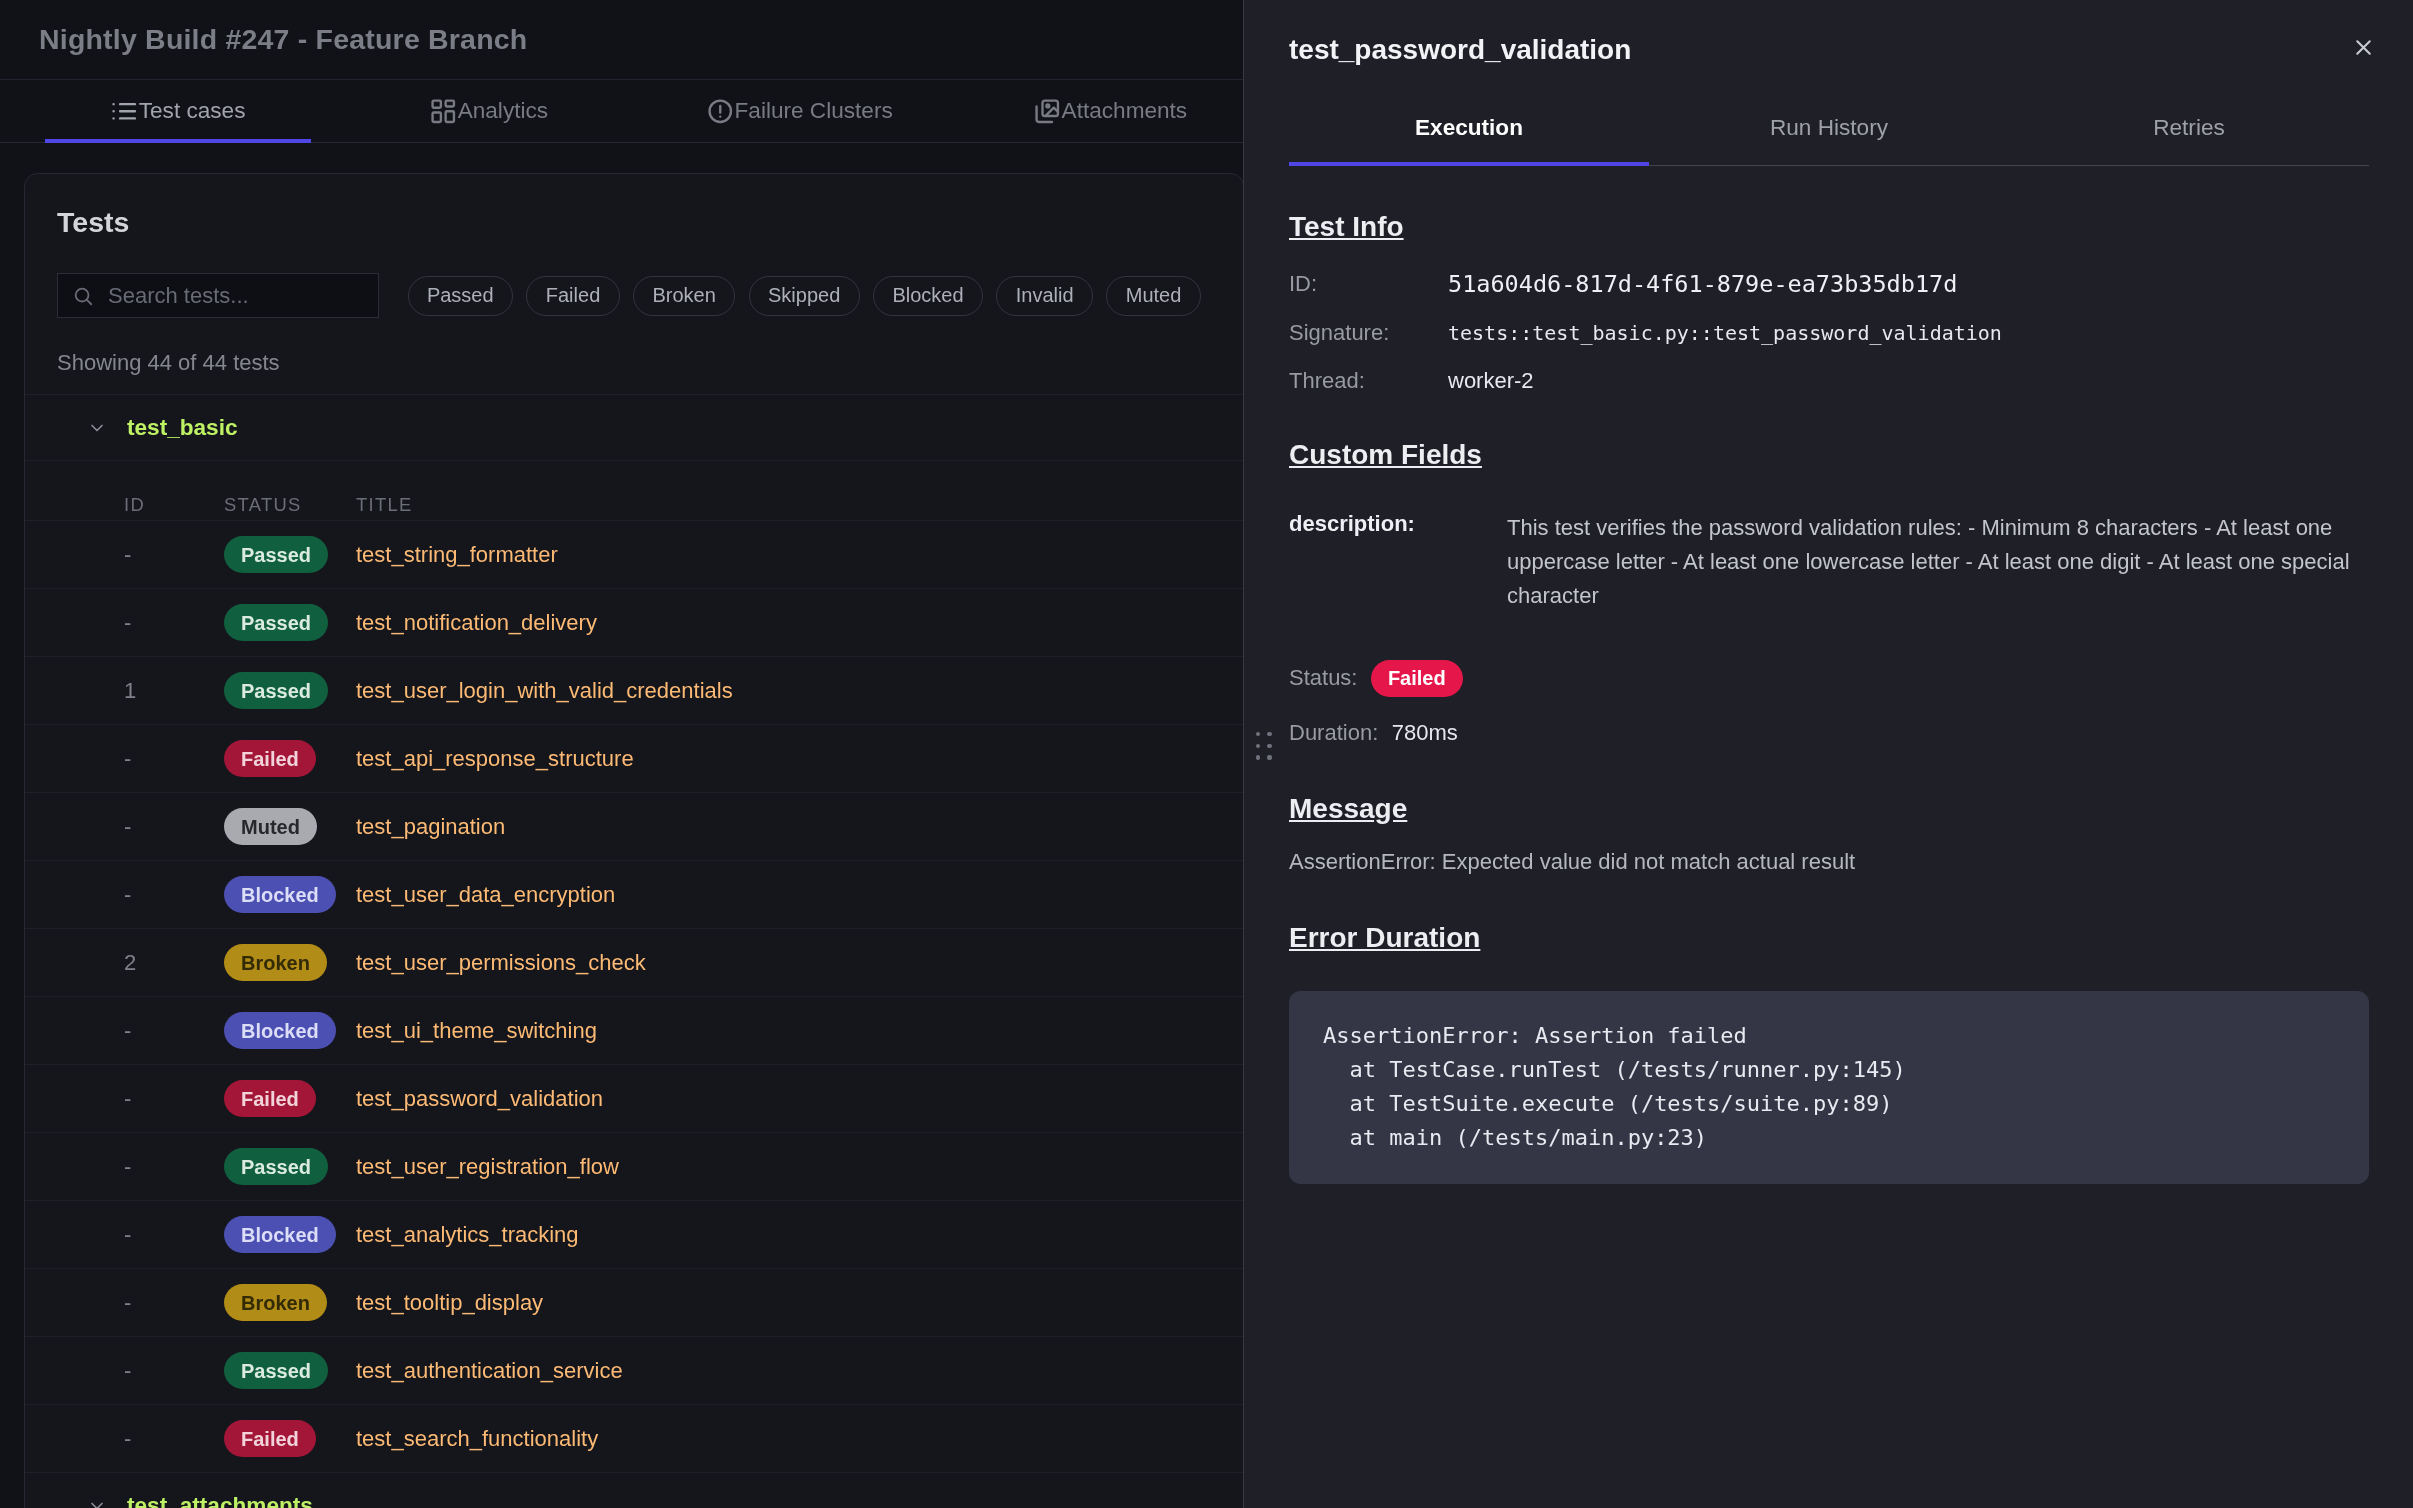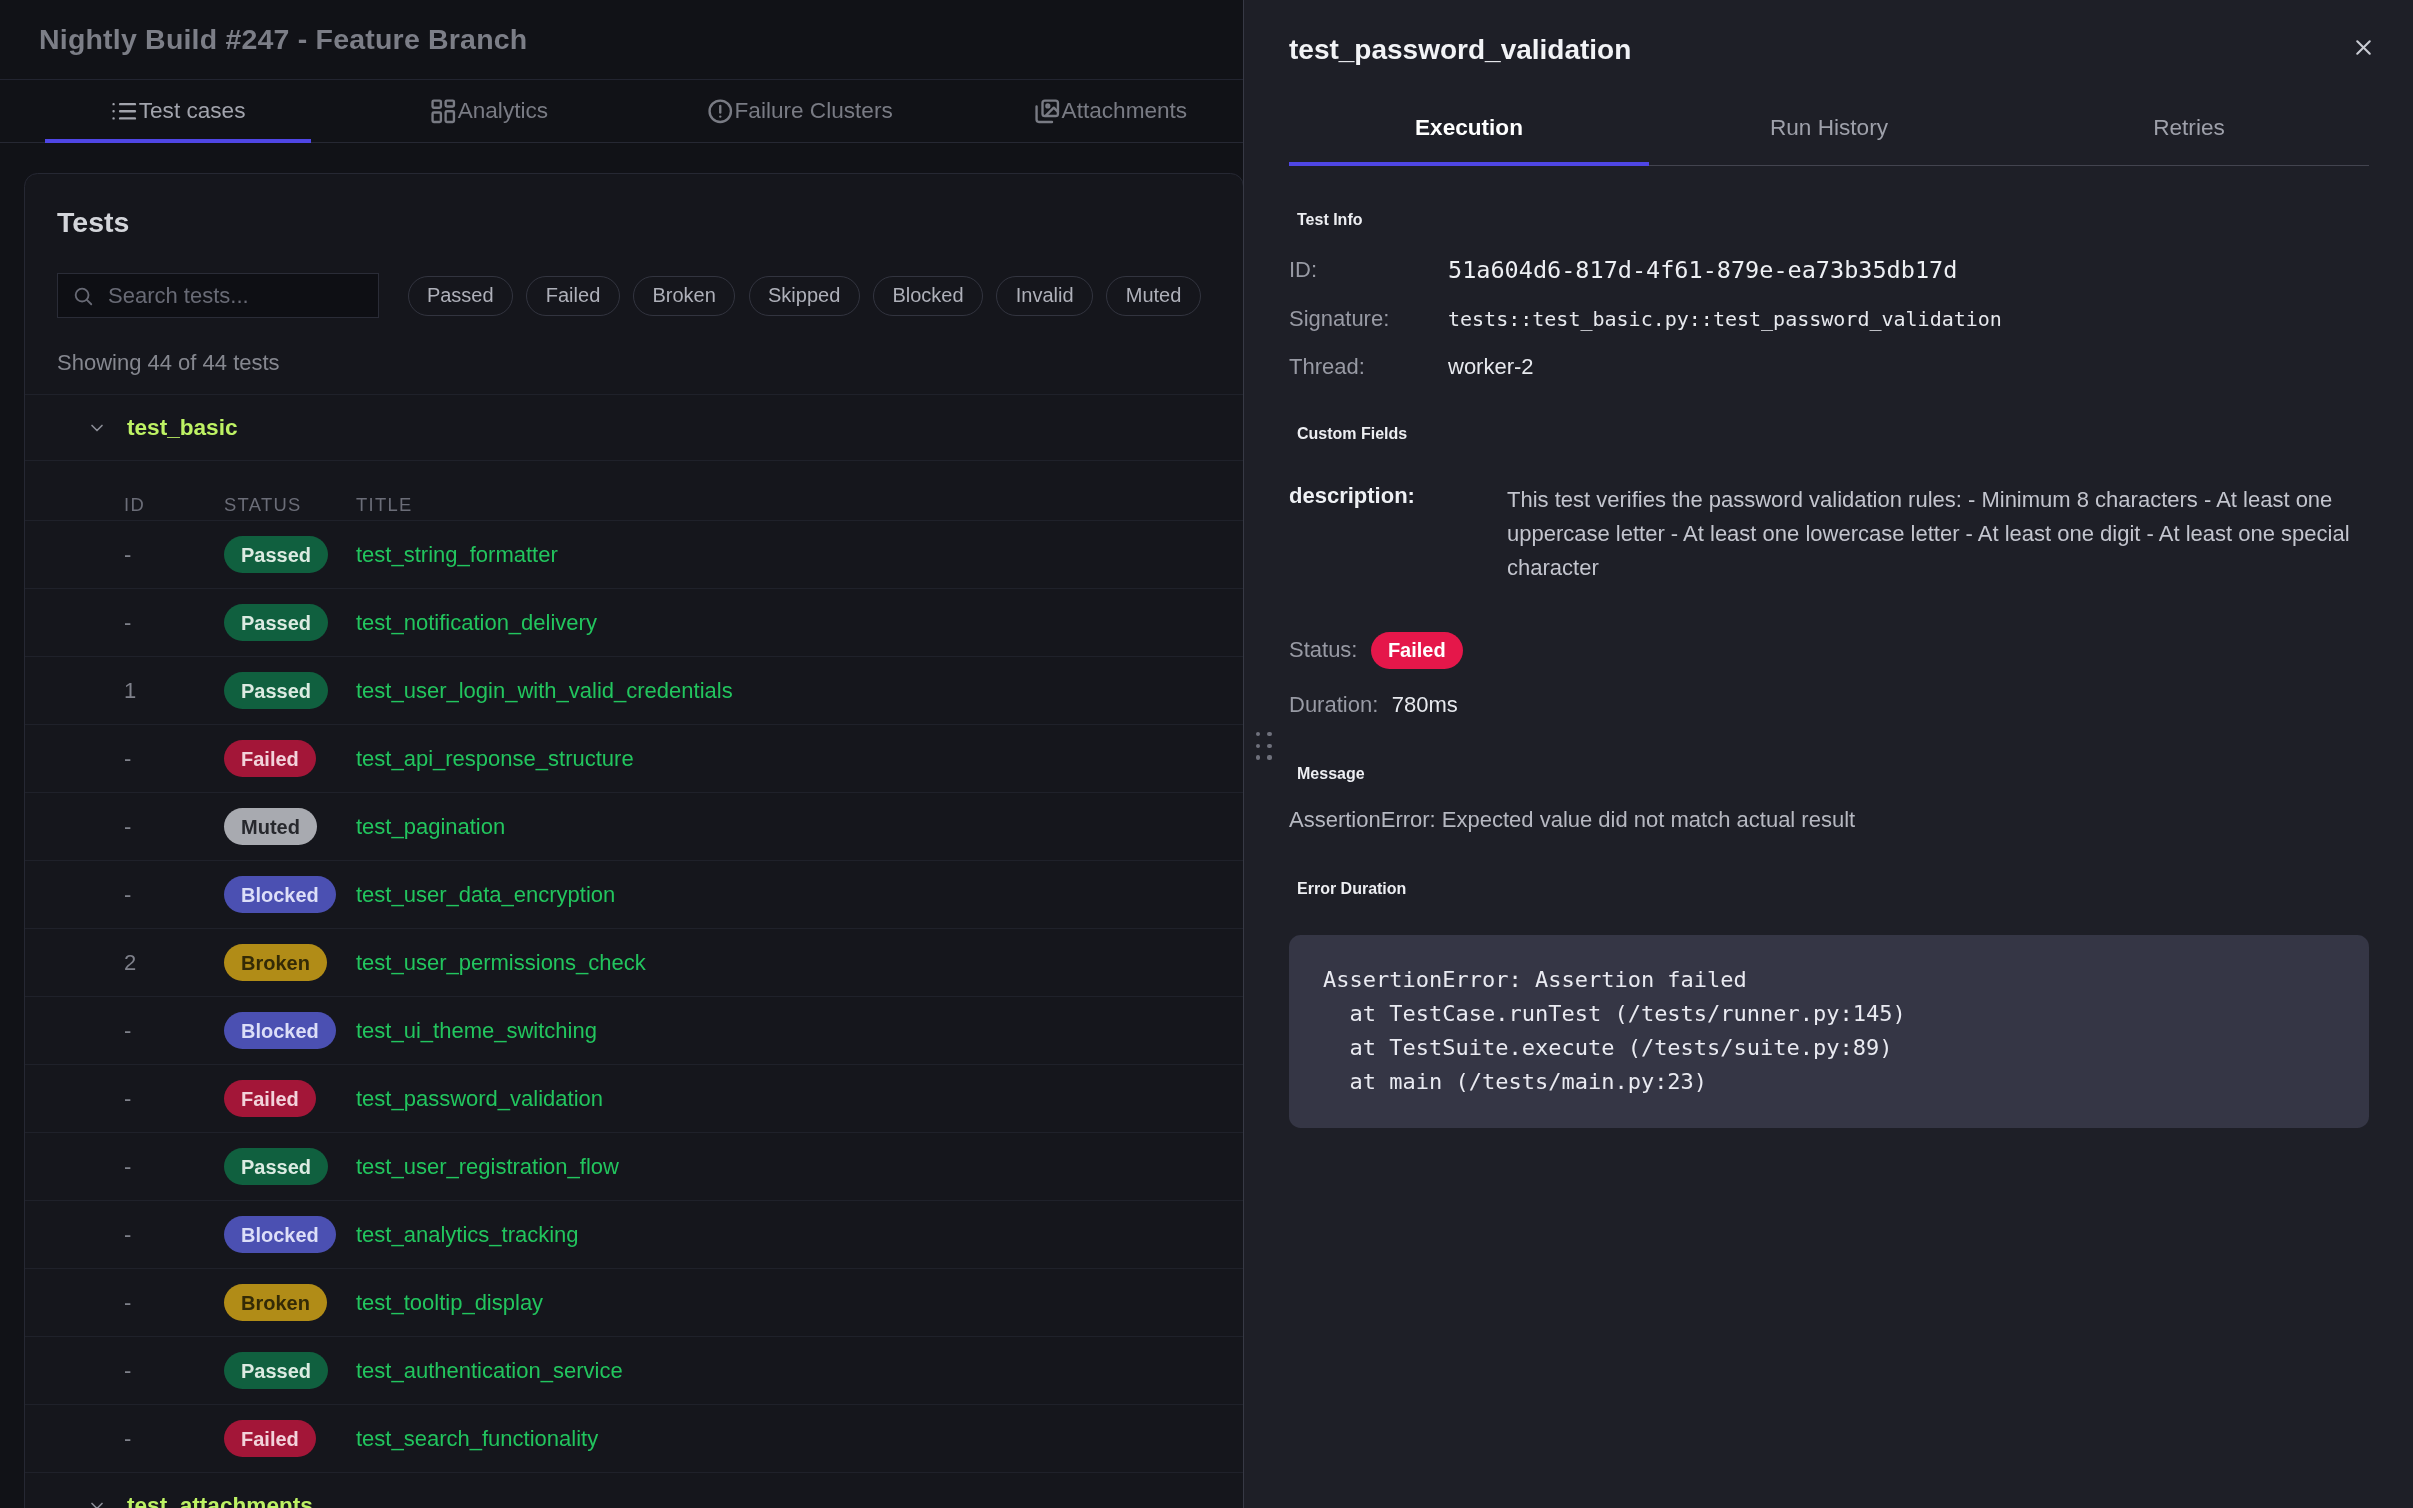--- a/index.html
+++ b/index.html
@@ -40,21 +40,21 @@
   .group-header{height:65px;border-top:0.8px solid #1f212a;display:flex;align-items:center;padding-left:62px;cursor:pointer;}
   .group-header .chev{width:20px;height:20px;color:#8b8d96;margin-right:20px;}
   .group-header .chev svg{width:20px;height:20px;display:block;}
   .group-name{font-size:22.6px;font-weight:600;color:#bef264;}
 
   .thead,.trow{display:grid;grid-template-columns:100px 132px 1fr;align-items:center;padding-left:99px;}
   .thead{height:59px;border-top:0.8px solid #1f212a;}
   .thead .th{font-size:18.4px;color:#6b6d78;letter-spacing:1.3px;font-weight:500;margin-top:28px;}
   .trow{height:67px;border-top:0.8px solid #1f212a;cursor:pointer;}
   .cell-id{font-size:22px;color:#7f818b;}
-  .cell-title{font-size:22px;color:#22c55e;}
+  .cell-title{font-size:22px;color:#fdba74;}
 
   .pill{display:inline-block;border-radius:837px;font-size:20px;font-weight:600;padding:7.5px 17px;line-height:1.1;}
   .pill.passed{background:#10603f;color:#dcebe2;}
   .pill.failed{background:#a31638;color:#f2d3da;}
   .pill.muted{background:#a8aab0;color:#27282d;}
   .pill.blocked{background:#4b50b2;color:#dcdef8;}
   .pill.broken{background:#b18c17;color:#332a06;}
   .pill.failed-bright{background:#e5174a;color:#ffffff;}
 
   
@@ -68,21 +68,21 @@
   .close{position:absolute;right:32px;top:28.5px;width:37px;height:37px;background:transparent;border:none;
          color:#c9cbd3;cursor:pointer;padding:0;}
   .close svg{width:25px;height:25px;display:block;margin:auto;}
 
   .detail-tabs{display:flex;margin:49px 45px 0 45px;border-bottom:1.7px solid #43444f;}
   .dtab{flex:1;text-align:center;font-size:22.6px;color:#9ea0aa;padding:0 0 23.5px 0;position:relative;cursor:pointer;}
   .dtab.active{color:#ffffff;font-weight:600;}
   .dtab.active::after{content:"";position:absolute;left:0;right:0;bottom:-1.7px;height:4.2px;background:#4f46e5;}
 
   .detail-body{padding:0 45px;}
-  .detail-body h3{margin:8px;font-size:16px;font-weight:700;color:#edeef2;}
+  .detail-body h3{margin:0;font-size:28px;font-weight:700;color:#edeef2;text-decoration:underline;}
   .h-testinfo{margin-top:45px !important;}
   .h-custom{margin-top:45px !important;}
   .h-message{margin-top:47px !important;}
   .h-error{margin-top:47px !important;}
 
   .info-grid{display:grid;grid-template-columns:159px 1fr;row-gap:22px;margin-top:27px;align-items:center;}
   .ilabel{font-size:22px;color:#989aa4;}
   .ivalue{font-size:22px;color:#e7e9ee;}
   .ivalue.mono-lg{font-family:"DejaVu Sans Mono", monospace;font-size:23.5px;color:#eef0f4;}
   .ivalue.mono-sm{font-family:"DejaVu Sans Mono", monospace;font-size:20px;color:#e7e9ee;}

